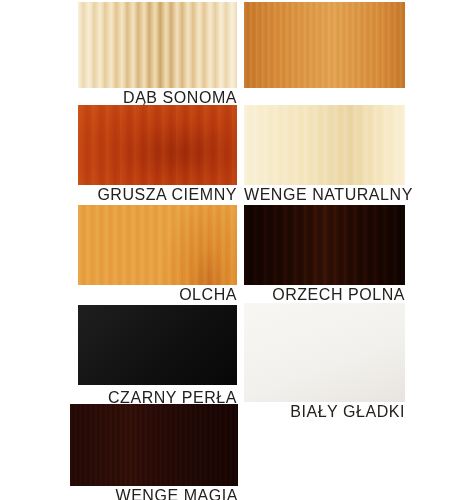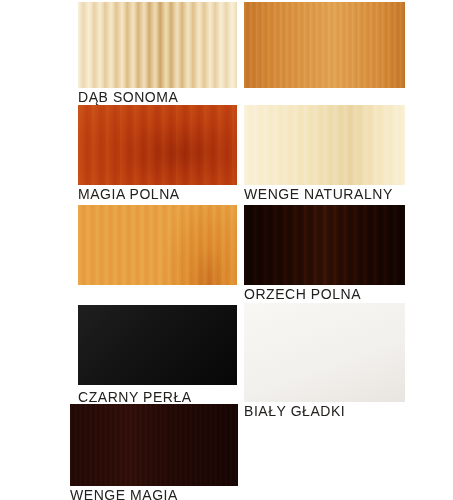--- a/index.html
+++ b/index.html
@@ -38,22 +38,22 @@
 
   .grain {
     position: absolute;
     left: 0; top: 0; right: 0; bottom: 0;
   }
 
   .label {
     position: absolute;
     left: 0;
     width: 100%;
-    text-align: left;
-    font-size: 14px;
+    text-align: right;
+    font-size: 16px;
     letter-spacing: 0.55px;
     color: #23211f;
     white-space: nowrap;
     font-family: "Liberation Sans", sans-serif;
   }
 </style>
 </head>
 <body>
 
 <div id="board" style="background: rgb(255, 255, 255);">
@@ -66,32 +66,33 @@
     <div class="swatch-cell" style="left: 244px; top: 2px; width: 161px;">
       <div class="swatch" style="height: 86px;">
         <div class="grain" style="background: repeating-linear-gradient(90deg, rgb(215, 160, 106) 0px, rgb(200, 137, 79) 2px, rgb(180, 118, 63) 4px, rgb(200, 137, 79) 6px), linear-gradient(90deg, rgb(180, 118, 63) 0%, rgb(200, 137, 79) 20%, rgb(215, 160, 106) 55%, rgb(200, 137, 79) 85%, rgb(180, 118, 63) 100%) rgb(200, 137, 79); background-blend-mode: soft-light, normal;"></div>
       </div>
     </div>
     <div class="swatch-cell" style="left: 78px; top: 105px; width: 159px;">
       <div class="swatch" style="height: 80px;">
         <div class="grain" style="background: repeating-linear-gradient(90deg, rgb(191, 100, 50) 0px, rgb(174, 82, 39) 5px, rgb(147, 64, 28) 9px, rgb(174, 82, 39) 14px), radial-gradient(at 65% 60%, rgb(147, 64, 28) 0%, rgb(174, 82, 39) 45%, rgb(191, 100, 50) 100%) rgb(174, 82, 39); background-blend-mode: soft-light, normal;"></div>
       </div>
     </div>
-    <div class="label" style="left: 78px; width: 159px; top: 186px; color: rgb(35, 33, 31);">MAGIA POLNA</div>
+    <div class="label" style="left: 78px; width: 159px; top: 186px; color: rgb(35, 33, 31);">GRUSZA CIEMNY</div>
     <div class="swatch-cell" style="left: 244px; top: 105px; width: 161px;">
       <div class="swatch" style="height: 80px;">
         <div class="grain" style="background: repeating-linear-gradient(90deg, rgb(246, 233, 205) 0px, rgb(236, 216, 176) 4px, rgb(220, 195, 148) 6px, rgb(236, 216, 176) 10px), linear-gradient(90deg, rgb(246, 233, 205) 0%, rgb(236, 216, 176) 40%, rgb(220, 195, 148) 66%, rgb(236, 216, 176) 82%, rgb(246, 233, 205) 100%) rgb(236, 216, 176); background-blend-mode: soft-light, normal;"></div>
       </div>
     </div>
     <div class="label" style="left: 244px; width: 161px; top: 186px; color: rgb(35, 33, 31);">WENGE NATURALNY</div>
     <div class="swatch-cell" style="left: 78px; top: 205px; width: 159px;">
       <div class="swatch" style="height: 80px;">
         <div class="grain" style="background: repeating-linear-gradient(90deg, rgb(222, 159, 94) 0px, rgb(208, 138, 71) 3px, rgb(185, 114, 58) 5px, rgb(208, 138, 71) 9px), radial-gradient(30% 120% at 82% 100%, rgb(185, 114, 58) 0%, rgb(208, 138, 71) 40%, rgb(222, 159, 94) 100%) rgb(208, 138, 71); background-blend-mode: soft-light, normal;"></div>
       </div>
     </div>
+    <div class="label" style="left: 78px; width: 159px; top: 286px; color: rgb(35, 33, 31);">OLCHA</div>
     <div class="swatch-cell" style="left: 244px; top: 205px; width: 161px;">
       <div class="swatch" style="height: 80px;">
         <div class="grain" style="background: repeating-linear-gradient(90deg, rgb(84, 48, 26) 0px, rgb(58, 29, 14) 3px, rgb(36, 16, 8) 6px, rgb(58, 29, 14) 10px), linear-gradient(90deg, rgb(36, 16, 8) 0%, rgb(58, 29, 14) 25%, rgb(84, 48, 26) 50%, rgb(58, 29, 14) 75%, rgb(36, 16, 8) 100%) rgb(58, 29, 14); background-blend-mode: soft-light, normal;"></div>
       </div>
     </div>
     <div class="label" style="left: 244px; width: 161px; top: 286px; color: rgb(35, 33, 31);">ORZECH POLNA</div>
     <div class="swatch-cell" style="left: 78px; top: 305px; width: 159px;">
       <div class="swatch" style="height: 80px;">
         <div class="grain" style="background: linear-gradient(135deg, rgb(31, 31, 31) 0%, rgb(19, 19, 19) 45%, rgb(7, 7, 7) 100%) rgb(19, 19, 19);"></div>
       </div>

